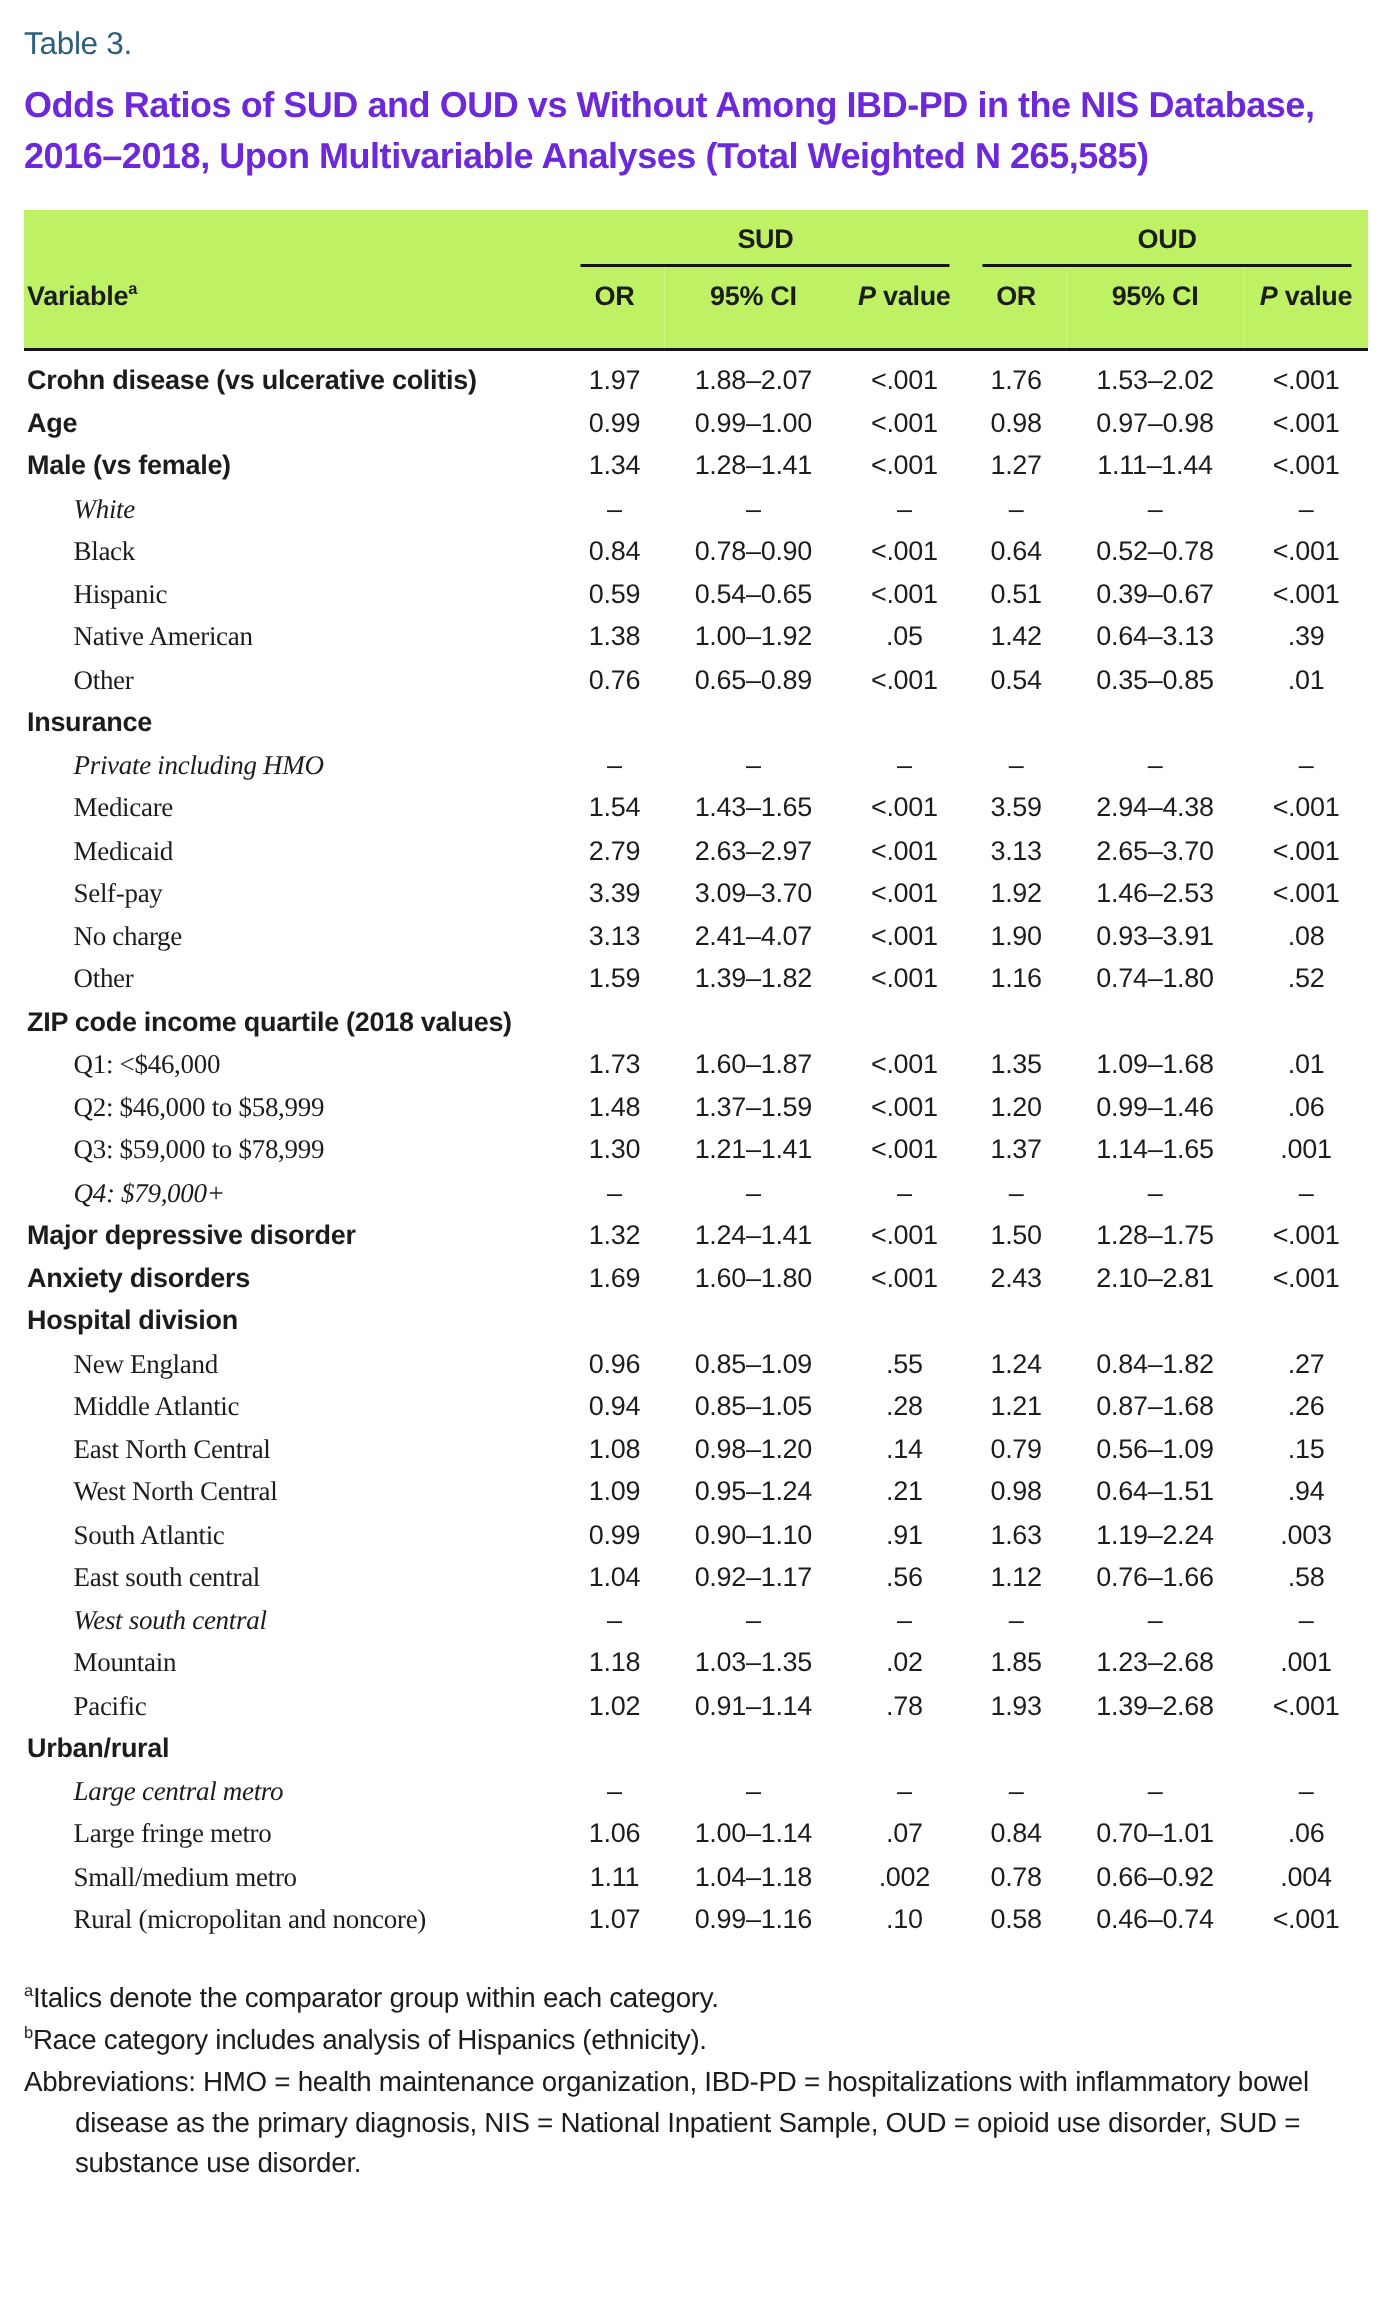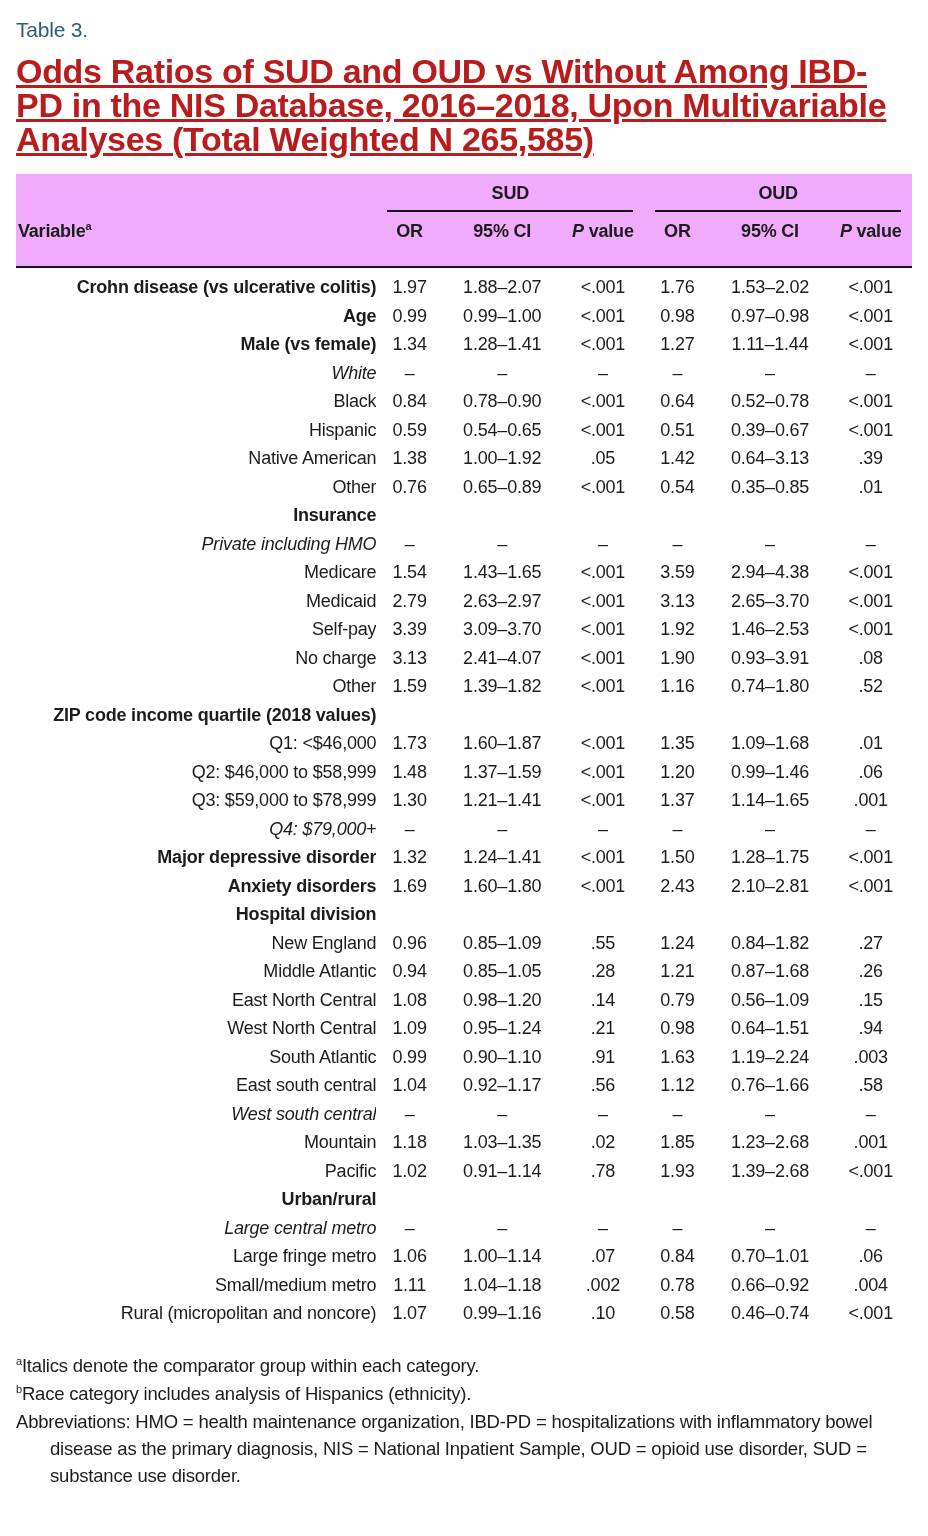--- a/index.html
+++ b/index.html
@@ -15,39 +15,38 @@
     overflow: hidden;
   }
   .table-label {
     color: #2d5f7b;
     font-size: 21px;
     font-weight: 400;
     letter-spacing: -0.2px;
     margin: 6px 0 12px 0;
   }
   .table-title {
-    color: #b91c1c;
-    font-size: 34px;
+    color: #6d28d9;
+    font-size: 24px;
     font-weight: 700;
     line-height: 34px;
     letter-spacing: -0.3px;
     margin: 0 0 18px 0;
     max-width: 896px;
-    text-decoration: underline;
   }
   table.odds-table {
     width: 100%;
     border-collapse: collapse;
     table-layout: fixed;
   }
   col.c-var { width: 358px; }
   col.c-or  { width: 66px; }
   col.c-ci  { width: 118px; }
   col.c-p   { width: 82px; }
-  thead { background: #f0abfc; }
+  thead { background: #bef264; }
   thead th {
     font-size: 18px;
     font-weight: 700;
     vertical-align: bottom;
     padding: 0;
     color: #1c1c1c;
   }
   th.group-th { padding: 9px 11px 0 11px; }
   .group-label {
     text-align: center;
@@ -62,23 +61,23 @@
   thead sup, .footnote sup { font-size: 11px; vertical-align: super; line-height: 0; }
   .p-col i { font-style: italic; }
   tbody td {
     font-size: 18px;
     line-height: 28.5px;
     padding: 0;
     text-align: center;
     letter-spacing: -0.2px;
     white-space: nowrap;
   }
-  tbody td.var { text-align: right; padding-left: 2px; overflow: hidden; margin-top: 40px; }
+  tbody td.var { text-align: left; padding-left: 2px; overflow: hidden; margin-top: 40px; }
   tbody tr.style-bold td.var, tbody tr.style-section td.var { font-weight: 700; }
-  tbody tr.style-plain td.var, tbody tr.style-italic td.var { padding-left: 33px; }
+  tbody tr.style-plain td.var, tbody tr.style-italic td.var { padding-left: 33px; font-family: Liberation Serif, serif; }
   tbody tr.style-italic td.var { font-style: italic; }
   tbody tr:first-child td { padding-top: 5px; }
   .footnotes { margin-top: 24px; }
   .footnote {
     font-size: 18.5px;
     line-height: 27px;
     letter-spacing: -0.2px;
     margin: 0 0 1px 0;
     color: #1c1c1c;
   }

